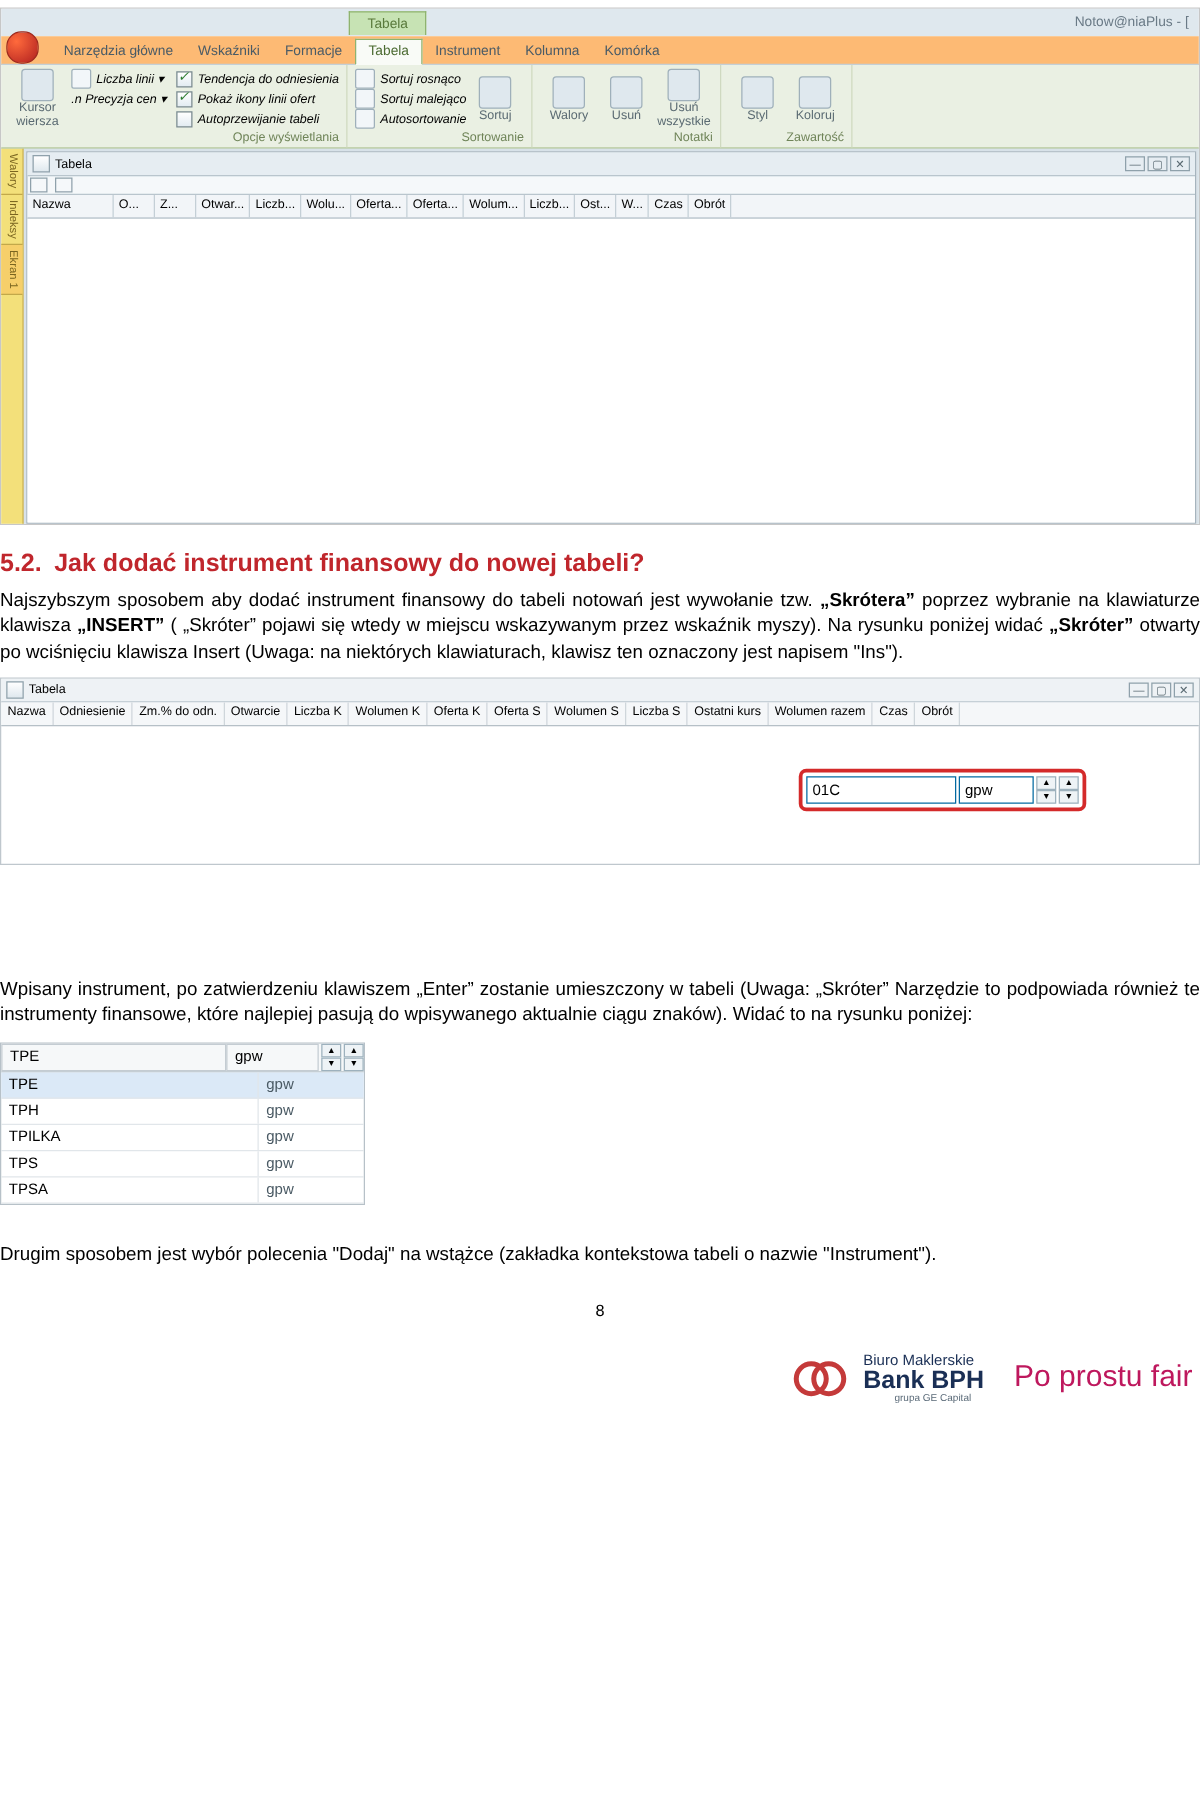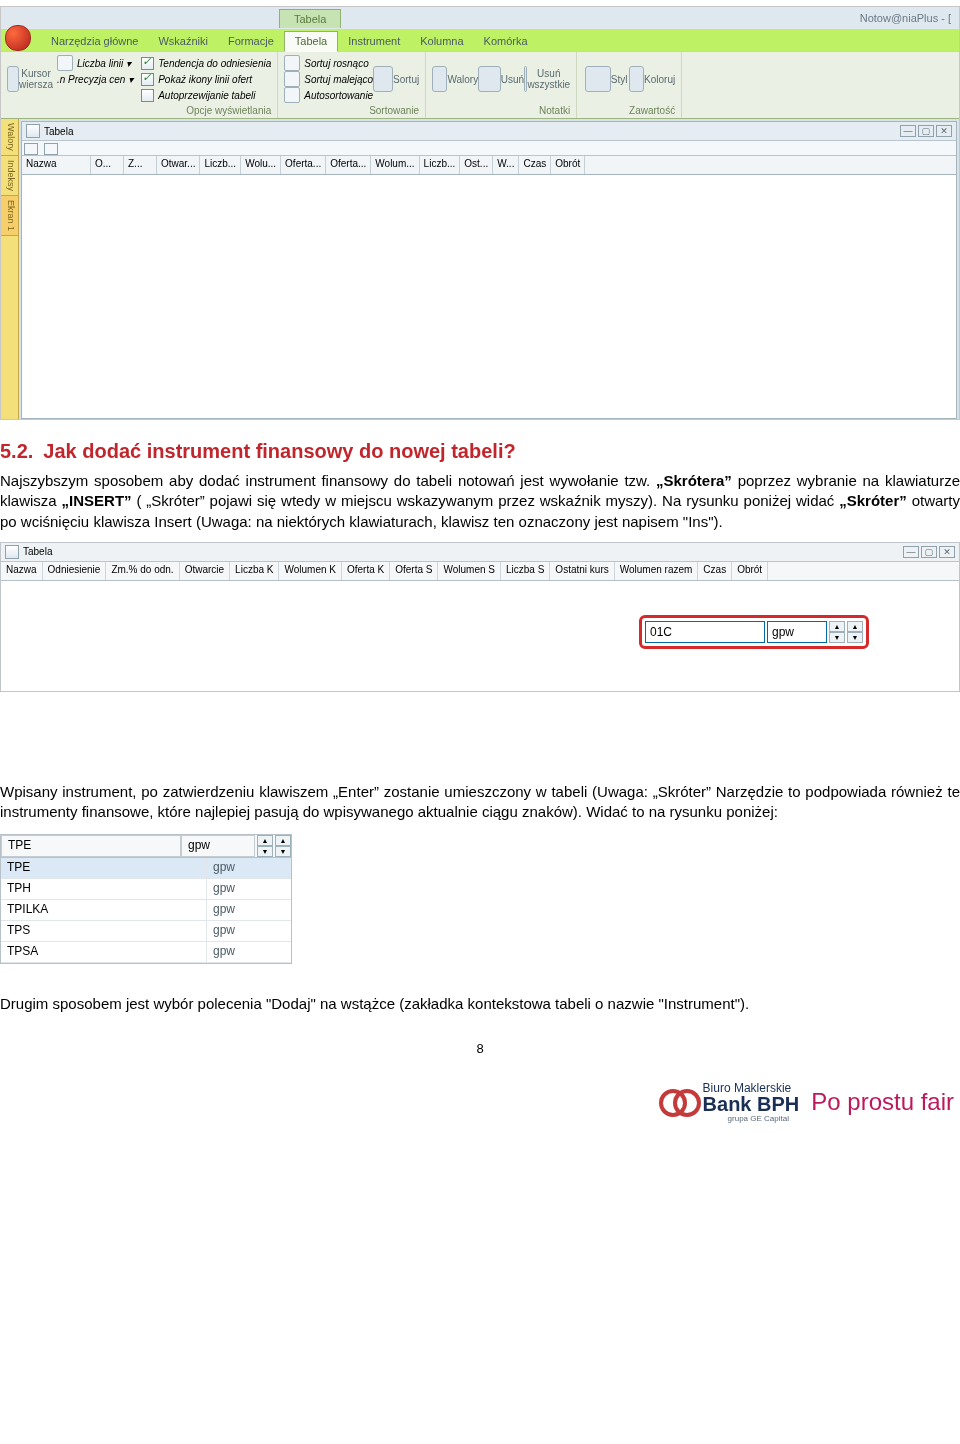--- a/index.html
+++ b/index.html
@@ -2,29 +2,29 @@
 <html><head>
 <meta charset="utf-8">
 <style>
   html,body{margin:0;padding:0;background:#fff;font-family:Arial,Helvetica,sans-serif;color:#000;}
   .page{width:960px;margin:0 auto;position:relative;}
   
   .shot1{border:1px solid #c7c7c7;margin:6px 0 20px 0;}
   .titlebar{height:22px;background:#dfe8ee;display:flex;align-items:center;font-size:11px;}
   .titlebar .tab-ctx{display:inline-block;margin-left:278px;height:18px;line-height:18px;padding:0 14px;background:#c7e3b4;border:1px solid #8fb36f;border-bottom:none;color:#5a7a3c;font-size:11px;}
   .titlebar .notow{margin-left:auto;margin-right:8px;color:#6a7a86;}
-  .ribbon-tabs{height:22px;background:#bef264;border-bottom:1px solid #c4cfd6;display:flex;align-items:flex-end;font-size:11px;}
+  .ribbon-tabs{height:22px;background:#fdba74;border-bottom:1px solid #c4cfd6;display:flex;align-items:flex-end;font-size:11px;}
   .ribbon-tabs .app-btn{width:24px;height:24px;margin:-2px 10px 0 4px;border-radius:12px;background:radial-gradient(circle at 30% 30%,#ff6a3c,#b01f1f);border:1px solid #9e2a1f;}
   .rtab{padding:3px 10px 4px;color:#4a5b66;cursor:default;}
   .rtab.active{background:#f9fbf7;border:1px solid #8fb36f;border-bottom:1px solid #f9fbf7;color:#4c6b32;position:relative;top:1px;}
   .ribbon-body{background:#eaf0e3;border-bottom:1px solid #9db57f;display:flex;font-size:10px;}
   .rgroup{border-right:1px solid #cfd9c0;padding:3px 6px 2px;display:flex;flex-direction:column;}
   .rgroup .row{display:flex;align-items:center;white-space:nowrap;height:16px;gap:4px;font-style:italic;}
   .rgroup-label{text-align:right;color:#6f8458;font-size:10px;margin-top:2px;}
-  .big{display:flex;flex-direction:row;align-items:center;justify-content:center;width:46px;height:48px;color:#5a6a72;}
+  .big{display:flex;flex-direction:column;align-items:center;justify-content:center;width:46px;height:48px;color:#5a6a72;}
   .big .ico{width:24px;height:24px;border:1px solid #9fb0ba;background:#dfe8ee;border-radius:3px;}
   .chk{display:inline-block;width:11px;height:11px;border:1px solid #7a8a92;background:linear-gradient(#fff,#e3ecf2);position:relative;}
   .chk.on::after{content:"✓";position:absolute;top:-3px;left:0;font-size:11px;color:#2e7d32;}
   .mini-ico{width:14px;height:14px;display:inline-block;border:1px solid #9fb0ba;background:#f2f6f9;border-radius:2px;}
   .workspace{display:flex;background:#e9eff3;height:300px;}
   .vtabs{display:flex;flex-direction:column;width:17px;background:#f3e07a;border-right:1px solid #c2a84a;}
   .vtab{writing-mode:vertical-rl;font-size:9px;color:#7a6520;padding:4px 2px;border-bottom:1px solid #c2a84a;}
   .vtab.alt{background:#f6cf6a;}
   .inner{flex:1;background:#d8e2e9;padding:2px;}
   .innerwin{background:#f5f8fa;border:1px solid #a6b4bd;height:100%;display:flex;flex-direction:column;}
@@ -59,21 +59,21 @@
   .shot3 .toprow{display:flex;align-items:center;background:#f6f8f9;border-bottom:1px solid #b7c1c8;height:22px;}
   .shot3 .toprow .cell-a{flex:1;border:1px solid #c4ccd2;padding:2px 6px;height:16px;}
   .shot3 .toprow .cell-b{width:60px;border:1px solid #c4ccd2;padding:2px 6px;height:16px;}
   .shot3 .toprow .step{margin-left:2px;}
   .shot3 .list .lrow{display:flex;height:20px;border-bottom:1px solid #e1e6ea;}
   .shot3 .list .lrow.sel{background:#dbe9f7;}
   .shot3 .list .la{flex:1;padding:2px 6px;}
   .shot3 .list .lb{width:72px;border-left:1px solid #e1e6ea;padding:2px 6px;color:#4a5a64;}
   
   .pageno{text-align:center;font-size:13px;margin:26px 0;}
-  .footer{display:flex;align-items:center;justify-content:flex-end;gap:0;margin:6px 6px 12px 0;}
+  .footer{display:flex;align-items:center;justify-content:flex-end;gap:12px;margin:6px 6px 12px 0;}
   .logo{width:44px;height:38px;position:relative;}
   .logo::before,.logo::after{content:"";position:absolute;width:20px;height:20px;border:4px solid #c43a3a;border-radius:50%;}
   .logo::before{left:0;top:6px;}
   .logo::after{left:14px;top:6px;}
   .bank{font-size:12px;line-height:1.05;color:#1a2f55;}
   .bank .big2{font-size:20px;font-weight:bold;}
   .bank .sub{font-size:8px;color:#5a6a78;padding-left:25px;}
   .slogan{font-size:24px;color:#be185d;margin-left:12px;}
 </style>
 </head>

